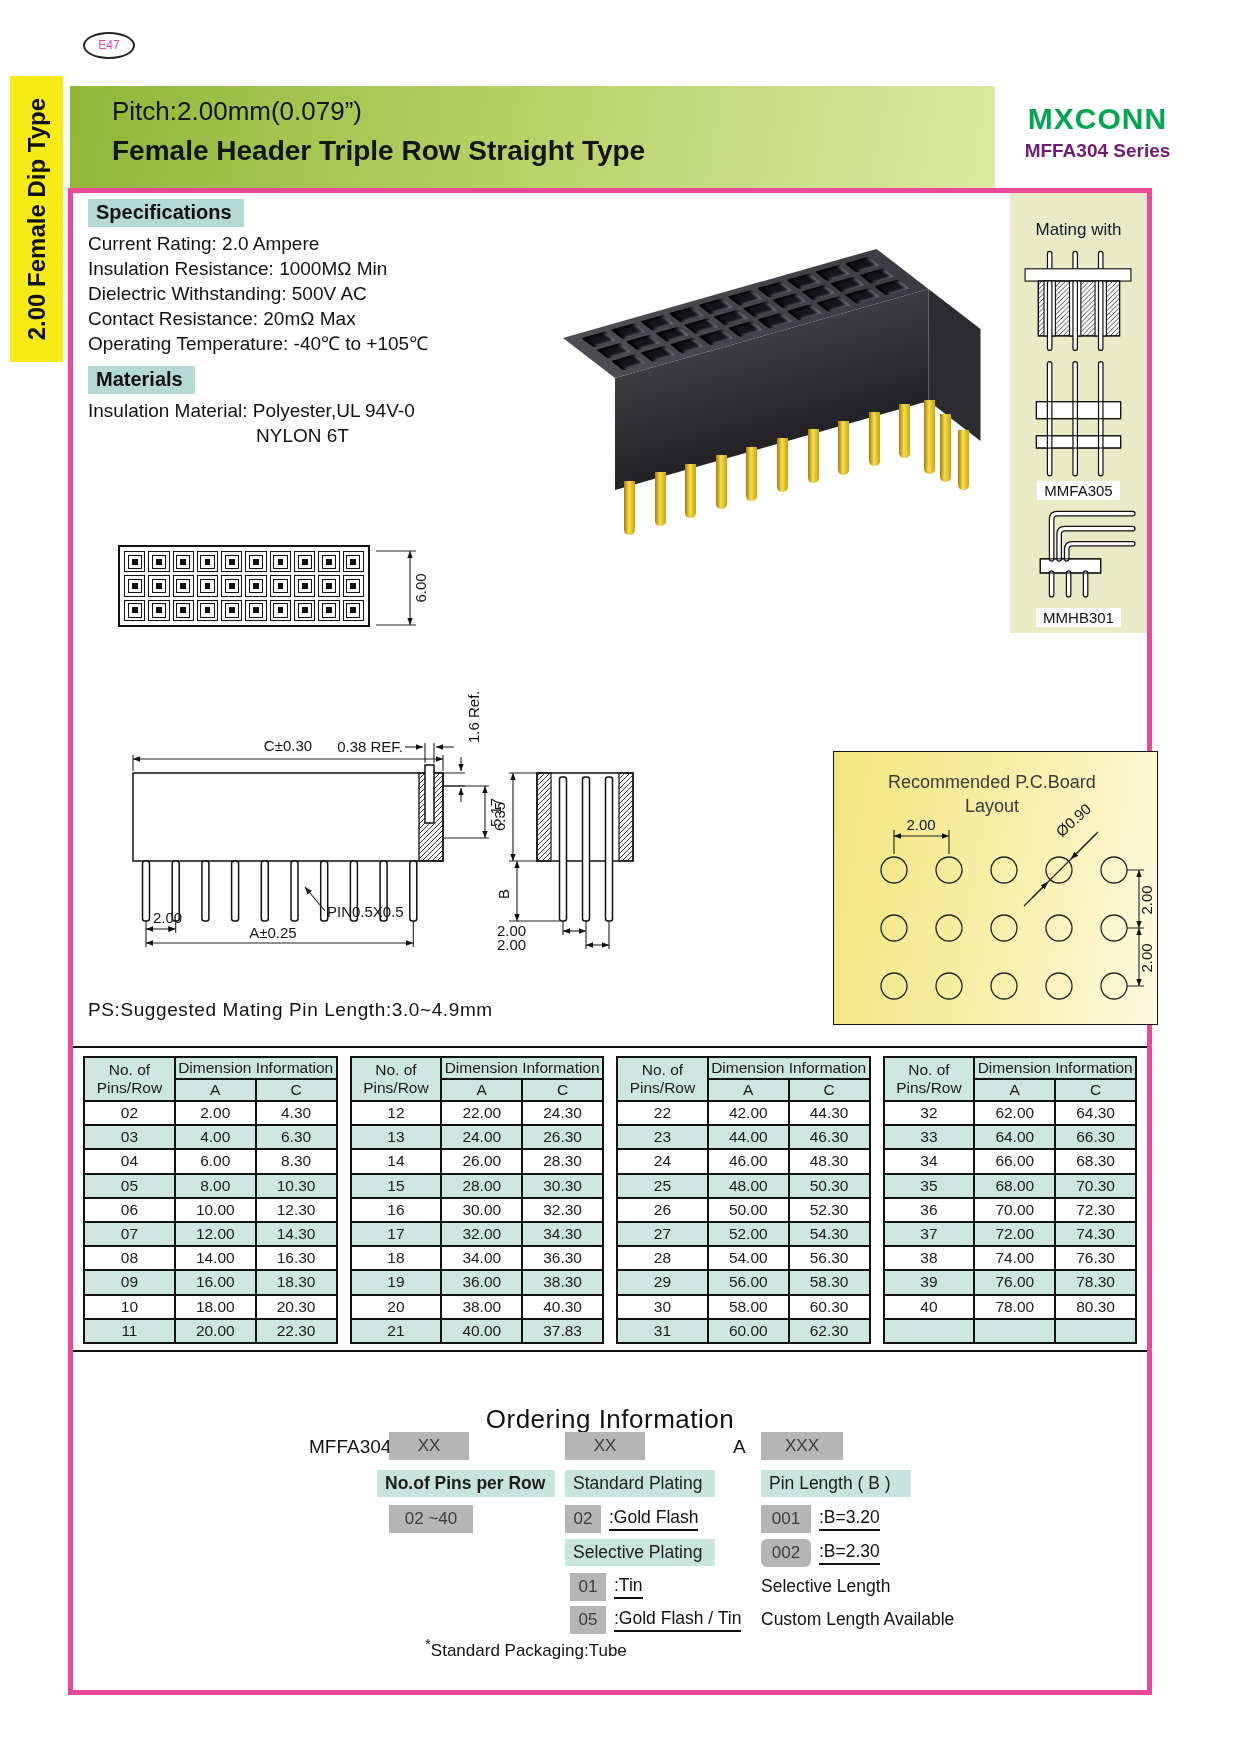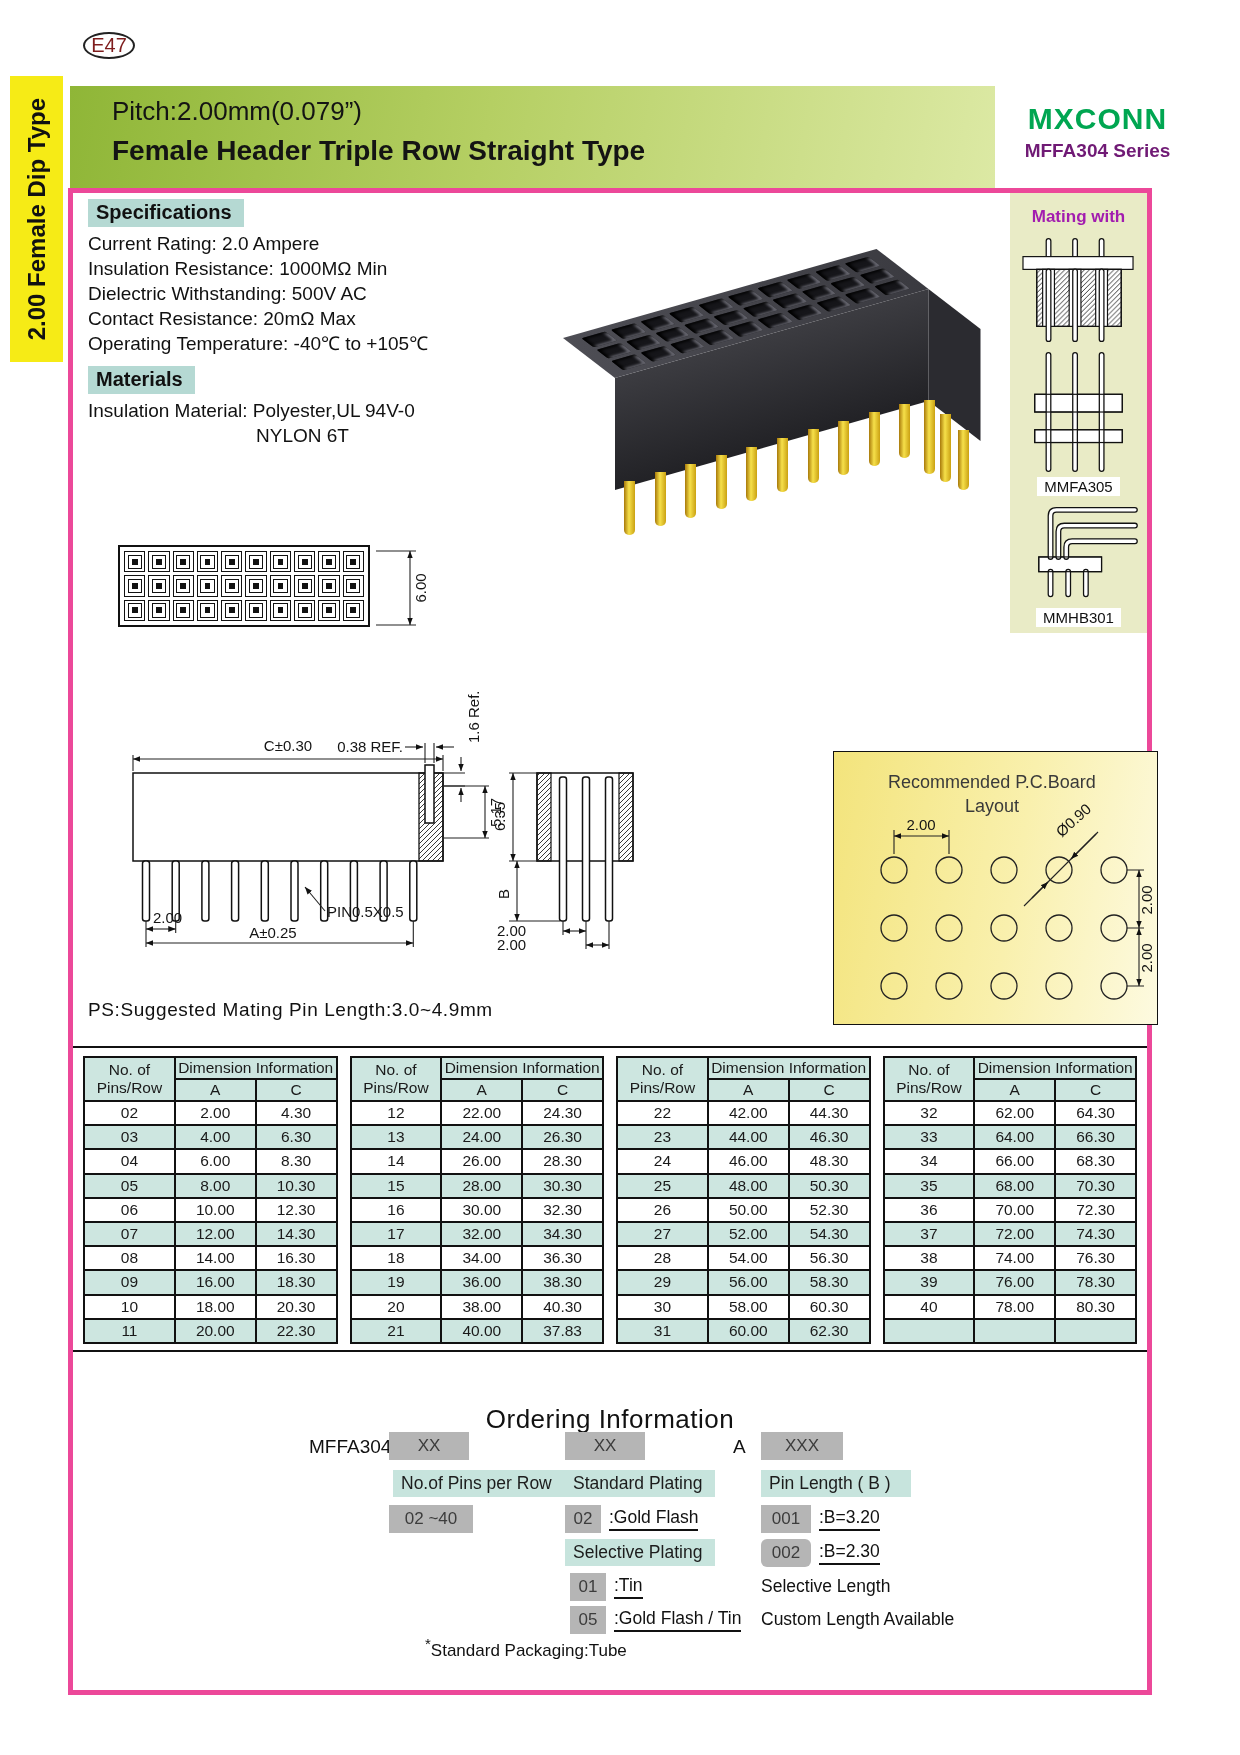--- a/index.html
+++ b/index.html
@@ -3,21 +3,21 @@
 <meta charset="utf-8">
 <style>
   * { margin:0; padding:0; box-sizing:border-box; }
   html,body { background:#ffffff; }
   body { font-family:"Liberation Sans", sans-serif; color:#1a1a1a; }
   .page { position:relative; width:1240px; height:1755px; background:#fff; overflow:hidden; }
 
   
   .code-oval { position:absolute; left:83px; top:32px; width:52px; height:27px;
     border:2px solid #222; border-radius:50%; text-align:center; line-height:23px;
-    font-size:20px; color:#7f1d1d; }
+    font-size:12px; color:#ec4899; }
 
   
   .side-tab { position:absolute; left:10px; top:76px; width:53px; height:286px;
     background:#f6eb16; display:flex; align-items:center; justify-content:center; }
   .side-tab span { writing-mode:vertical-rl; transform:rotate(180deg);
     font-size:24px; font-weight:600; color:#111; white-space:nowrap; }
 
   
   .hdr-band { position:absolute; left:70px; top:86px; width:925px; height:102px;
     background:linear-gradient(100deg,#8fb637 0%,#b5cf63 45%,#dce9a4 100%);
@@ -95,21 +95,21 @@
   .pcb-box svg { display:block; }
   .pcb-t { font-size:18px; fill:#3a3a3a; }
   .pcb-c { stroke:#222; stroke-width:1.3; fill:none; }
 
   .ps-note { position:absolute; left:15px; top:806px; font-size:19px;
     letter-spacing:.6px; color:#111; }
 
   
   .mating { position:absolute; right:0; top:0; width:137px; height:440px;
     background:#e9ebc6; display:flex; flex-direction:column; align-items:center; }
-  .mating-title { font-size:17px; font-weight:700; color:#a21caf; margin-top:14px; }
+  .mating-title { font-size:17px; font-weight:400; color:#0f172a; margin-top:27px; }
   .mate-label { background:#fff; padding:1px 7px; font-size:15px; color:#111; margin:2px 0 6px 0; }
 
   
   .dim-table { flex:1; border-collapse:collapse; border:2px solid #111;
     font-size:15.5px; table-layout:fixed; height:288px; }
   .dim-table th, .dim-table td { border:2px solid #111; text-align:center; padding:0; }
   .dim-table th { background:#cde6e0; font-weight:400; height:22px; font-size:15.5px; }
   .dim-table th.pins-h { width:36%; line-height:18px; }
   .dim-table td { height:24px; background:#fff; }
   .dim-table tr.alt td { background:#cde6e0; }
@@ -715,21 +715,21 @@
 
     <div class="sec-order">
       <div class="ord-title">Ordering Information</div>
 
       <div class="partno" style="left:236px; top:84px;">MFFA304 -</div>
       <div class="chip" style="left:316px; top:80px; width:80px;">XX</div>
       <div class="chip" style="left:492px; top:80px; width:80px;">XX</div>
       <div class="partno" style="left:660px; top:84px;">A</div>
       <div class="chip" style="left:688px; top:80px; width:82px;">XXX</div>
 
-      <div class="tealbl" style="left:320px; top:118px; width:178px;">No.of Pins per Row</div>
+      <div class="tealbl" style="left:304px; top:118px; width:178px;font-weight:bold;">No.of Pins per Row</div>
       <div class="tealbl" style="left:492px; top:118px; width:150px;">Standard Plating</div>
       <div class="tealbl" style="left:688px; top:118px; width:150px;">Pin Length ( B )</div>
 
       <div class="chip" style="left:316px; top:153px; width:84px;">02 ~40</div>
 
       <div class="chip" style="left:492px; top:153px; width:36px;">02</div>
       <div class="ultext" style="left:536px; top:153px;">:Gold Flash</div>
 
       <div class="tealbl" style="left:492px; top:187px; width:150px;">Selective Plating</div>
 

